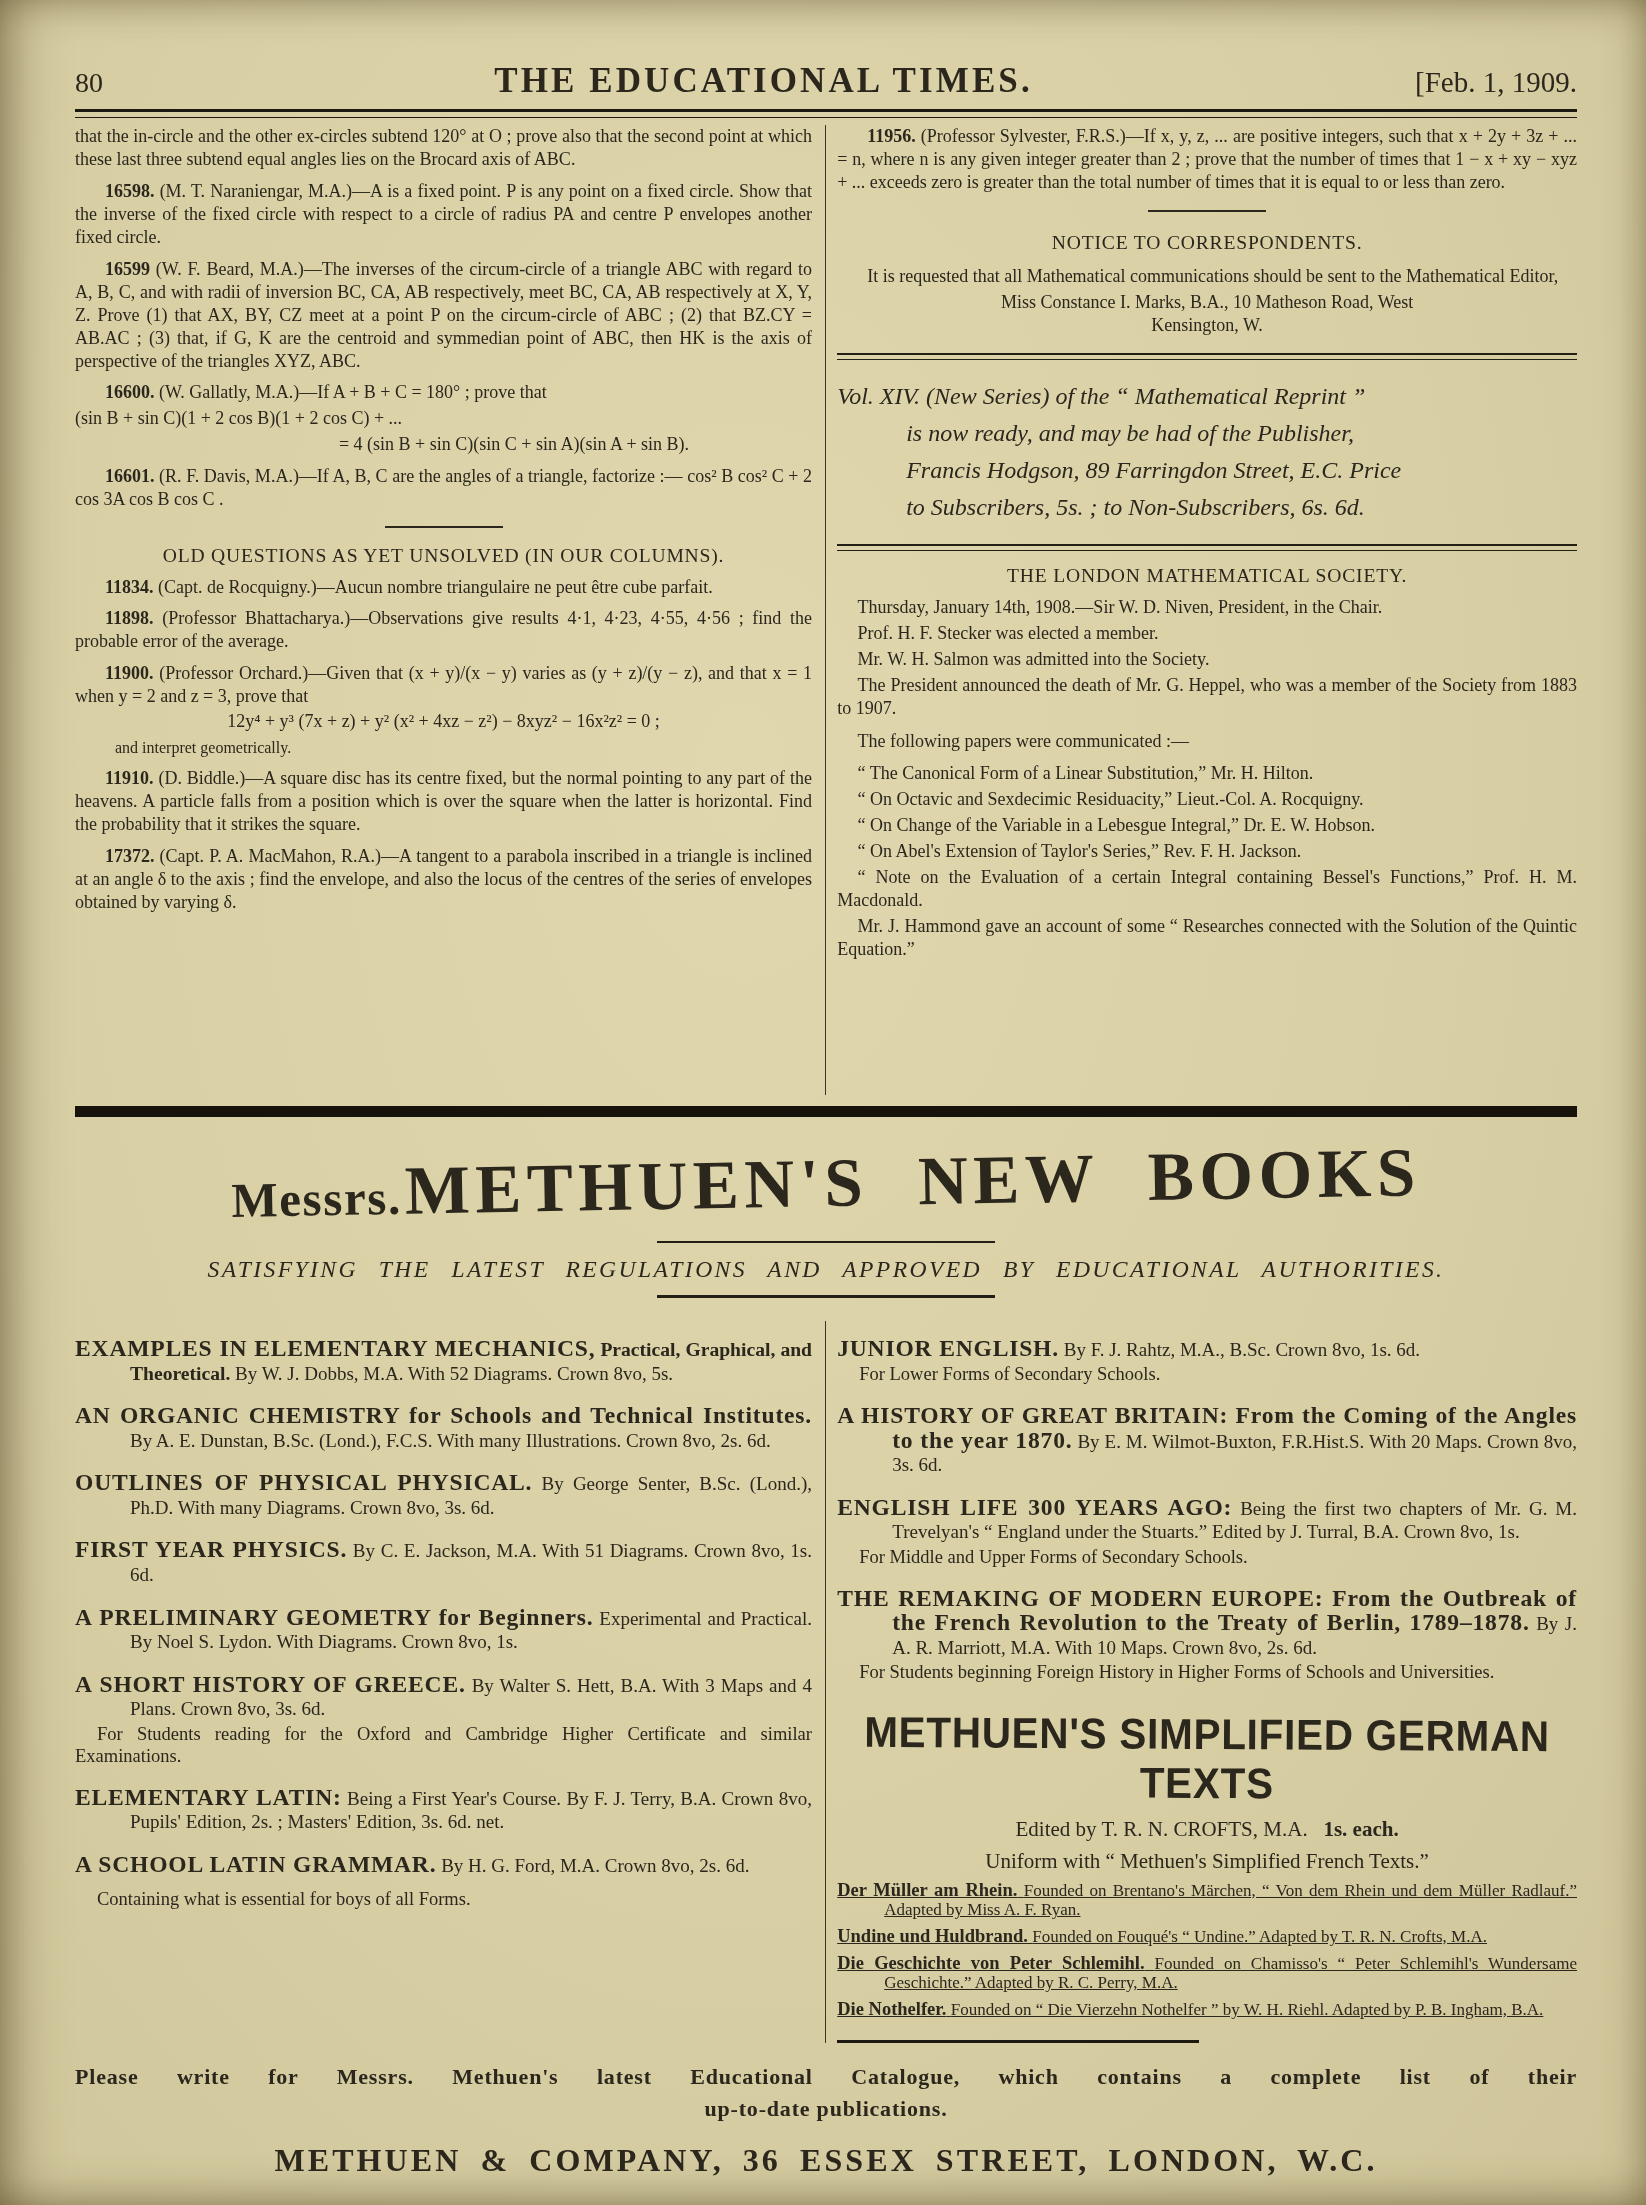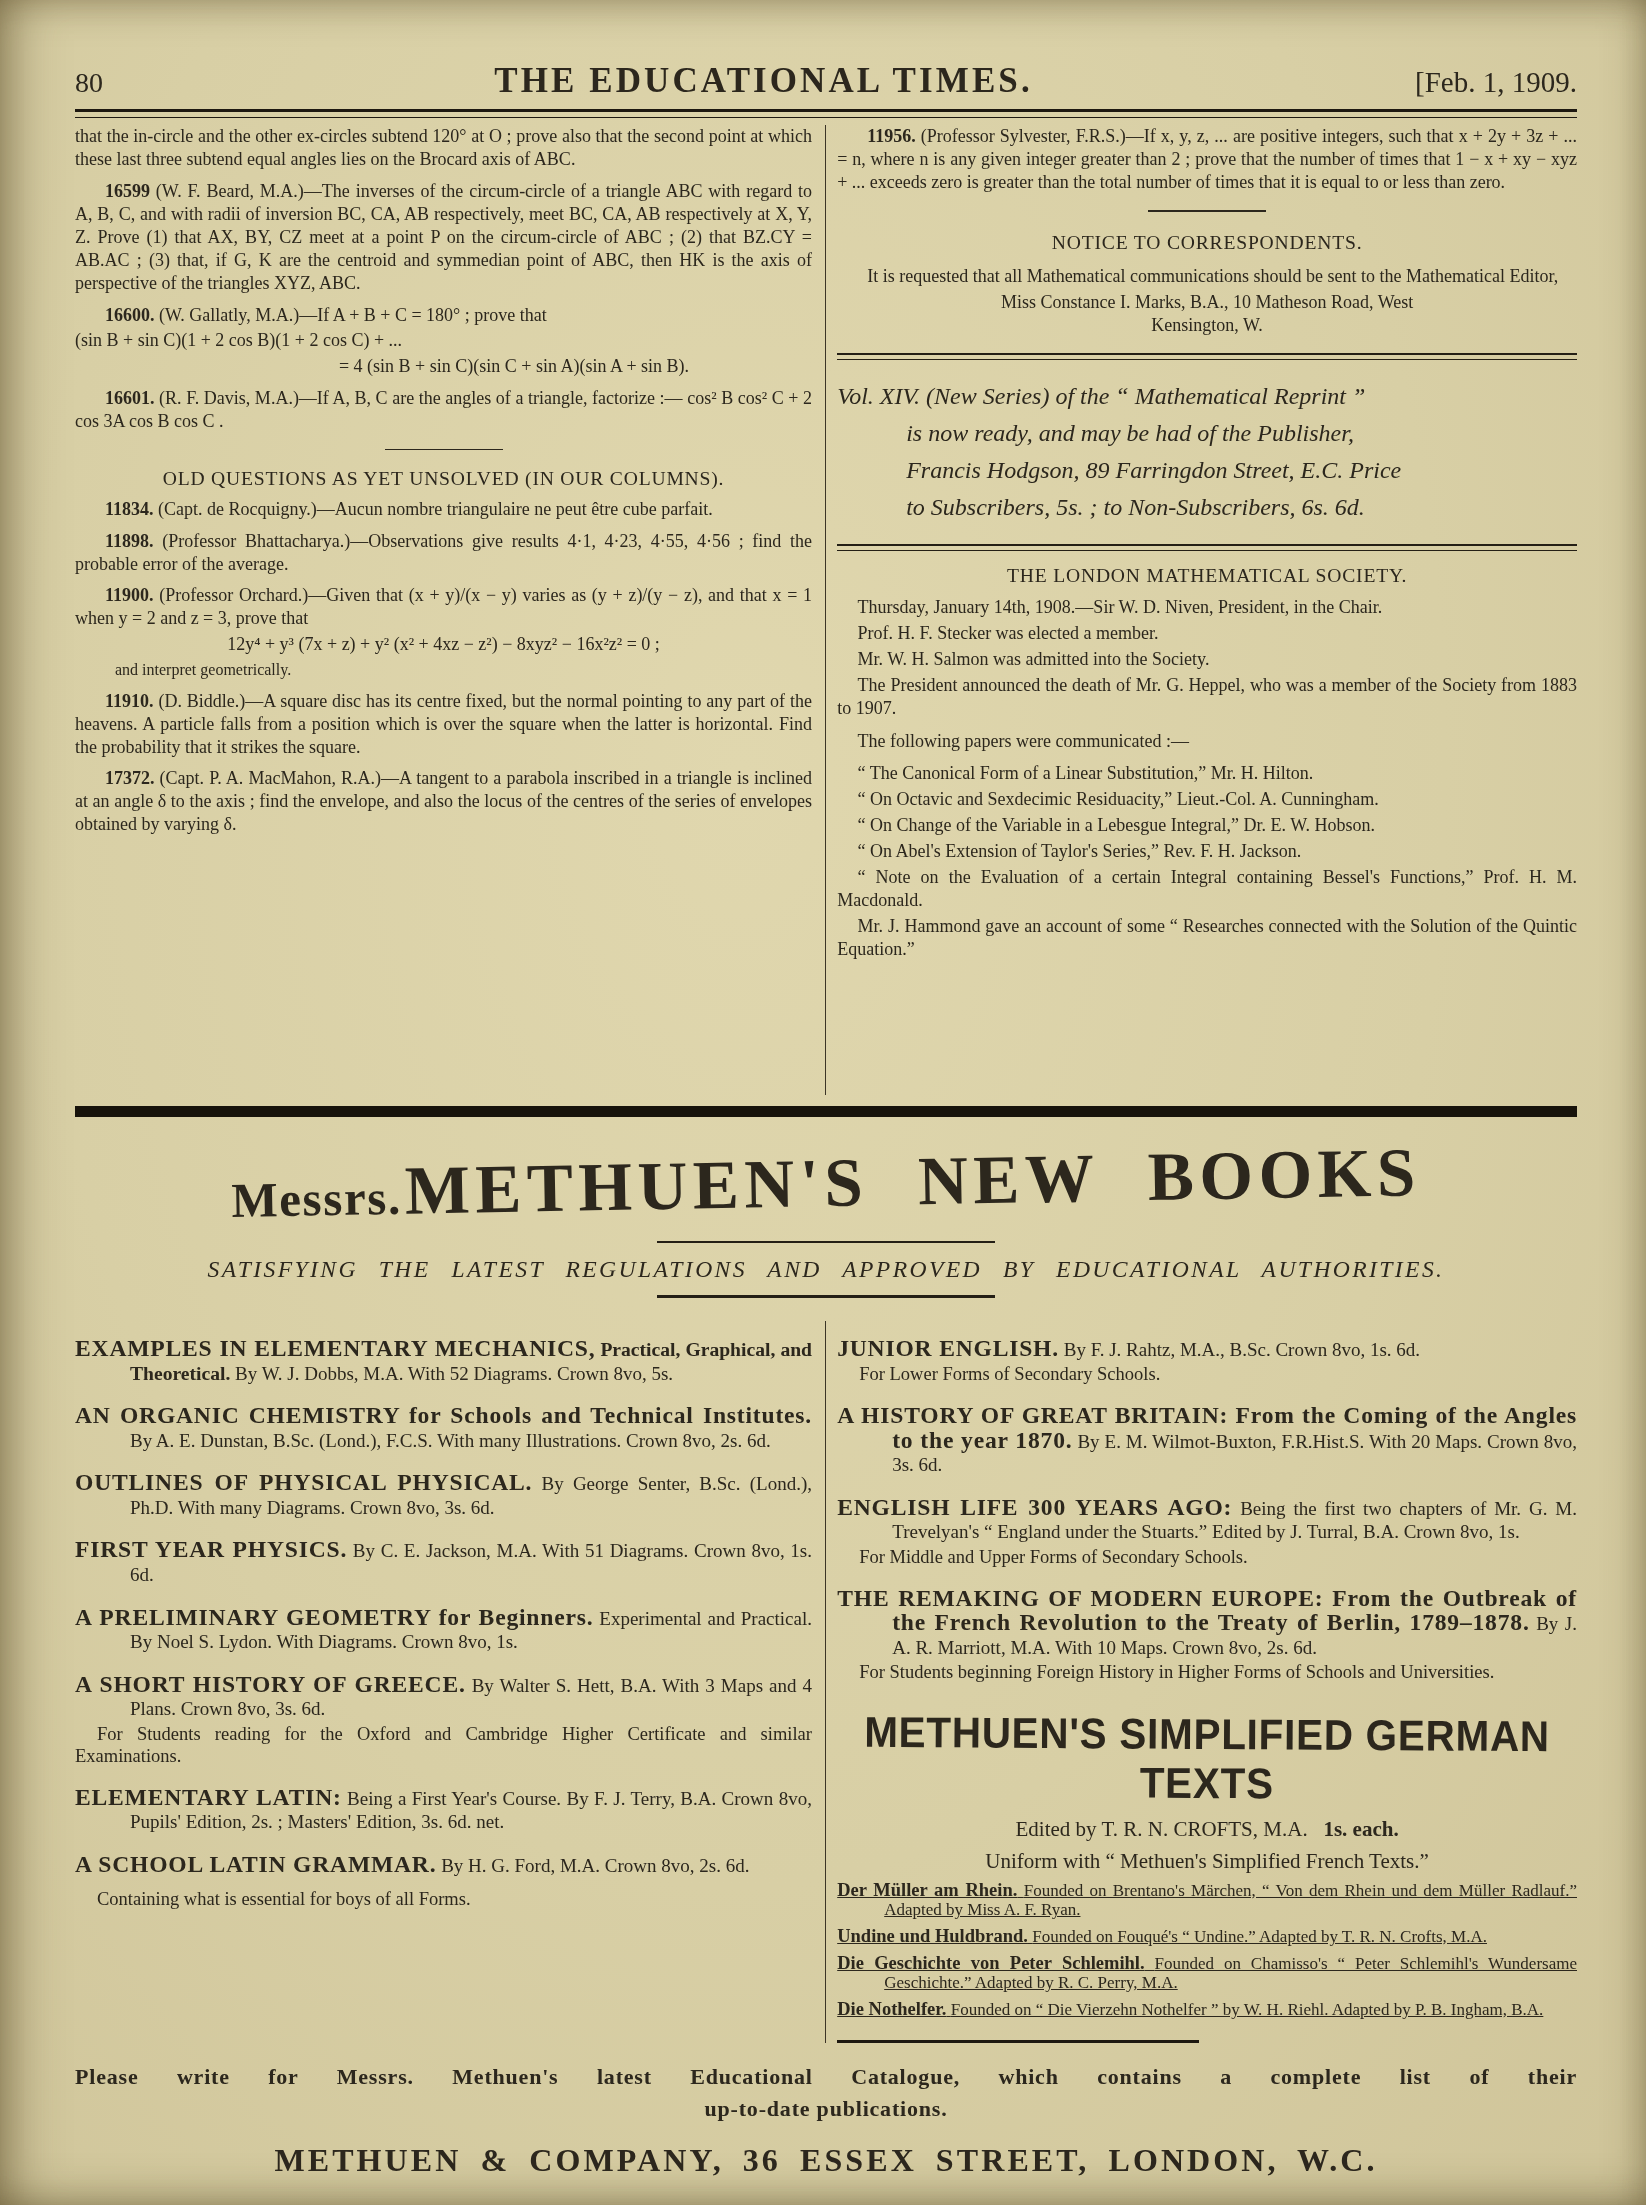--- a/index.html
+++ b/index.html
@@ -104,20 +104,21 @@
     <div class="mast-title">THE EDUCATIONAL TIMES.</div>
     <div class="mast-date">[Feb. 1, 1909.</div>
   </div>
   <div class="double-rule"></div>
 
   <div class="top-section">
 
     <div class="colL">
       <p class="prob intro">that the in-circle and the other ex-circles subtend 120° at O ; prove also that the second point at which these last three subtend equal angles lies on the Brocard axis of ABC.</p>
 
+      <p class="prob"><b class="pnum">16598.</b> <span>(M. T. Naraniengar, M.A.)—A is a fixed point.  P is any point on a fixed circle.  Show that the inverse of the fixed circle with respect to a circle of radius PA and centre P envelopes another fixed circle.</span></p>
 
       <p class="prob"><b class="pnum">16599</b> <span>(W. F. Beard, M.A.)—The inverses of the circum-circle of a triangle ABC with regard to A, B, C, and with radii of inversion BC, CA, AB respectively, meet BC, CA, AB respectively at X, Y, Z.  Prove (1) that AX, BY, CZ meet at a point P on the circum-circle of ABC ; (2) that BZ.CY = AB.AC ; (3) that, if G, K are the centroid and symmedian point of ABC, then HK is the axis of perspective of the triangles XYZ, ABC.</span></p>
 
       <p class="prob"><b class="pnum">16600.</b> <span>(W. Gallatly, M.A.)—If A + B + C = 180° ; prove that</span></p>
       <div class="formula f-left">(sin B + sin C)(1 + 2 cos B)(1 + 2 cos C) + ...</div>
       <div class="formula f2">= 4 (sin B + sin C)(sin C + sin A)(sin A + sin B).</div>
 
       <p class="prob"><b class="pnum">16601.</b> <span>(R. F. Davis, M.A.)—If A, B, C are the angles of a triangle, factorize :—   cos² B   cos² C + 2 cos 3A  cos B  cos C .</span></p>
 
       <div class="short-rule"></div>
@@ -160,21 +161,21 @@
       <div class="dbl"></div>
 
       <div class="soc">
         <div class="sec-head" style="margin-top:3.1px">THE LONDON MATHEMATICAL SOCIETY.</div>
         <p class="gap" style="font-style:normal">Thursday, January 14th, 1908.—Sir W. D. Niven, President, in the Chair.</p>
         <p>Prof. H. F. Stecker was elected a member.</p>
         <p>Mr. W. H. Salmon was admitted into the Society.</p>
         <p>The President announced the death of Mr. G. Heppel, who was a member of the Society from 1883 to 1907.</p>
         <p class="gap">The following papers were communicated :—</p>
         <p class="gap">“ The Canonical Form of a Linear Substitution,” Mr. H. Hilton.</p>
-        <p>“ On Octavic and Sexdecimic Residuacity,” Lieut.-Col. A. Cunningham.</p>
+        <p>“ On Octavic and Sexdecimic Residuacity,” Lieut.-Col. A. Rocquigny.</p>
         <p>“ On Change of the Variable in a Lebesgue Integral,” Dr. E. W. Hobson.</p>
         <p>“ On Abel's Extension of Taylor's Series,” Rev. F. H. Jackson.</p>
         <p>“ Note on the Evaluation of a certain Integral containing Bessel's Functions,” Prof. H. M. Macdonald.</p>
         <p>Mr. J. Hammond gave an account of some “ Researches connected with the Solution of the Quintic Equation.”</p>
       </div>
     </div>
   </div>
 
   <div class="fat-bar"></div>
 

